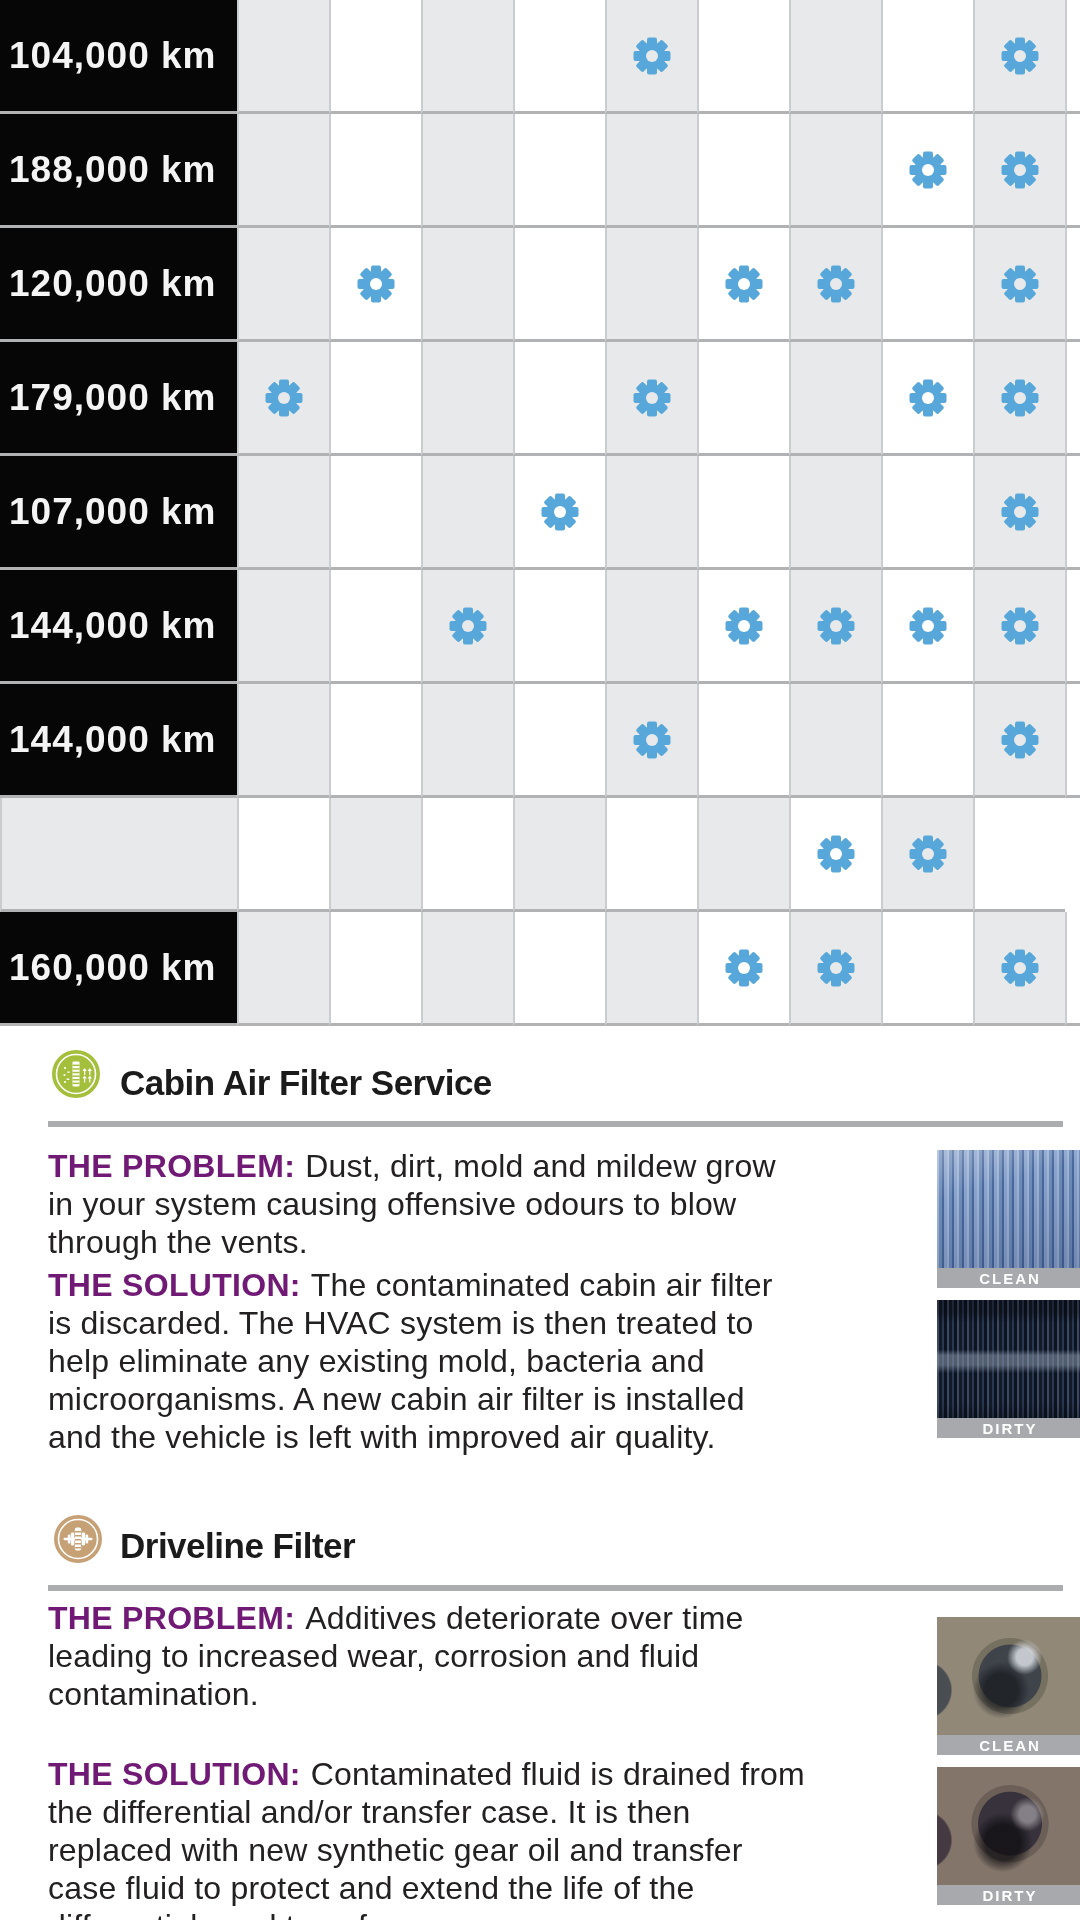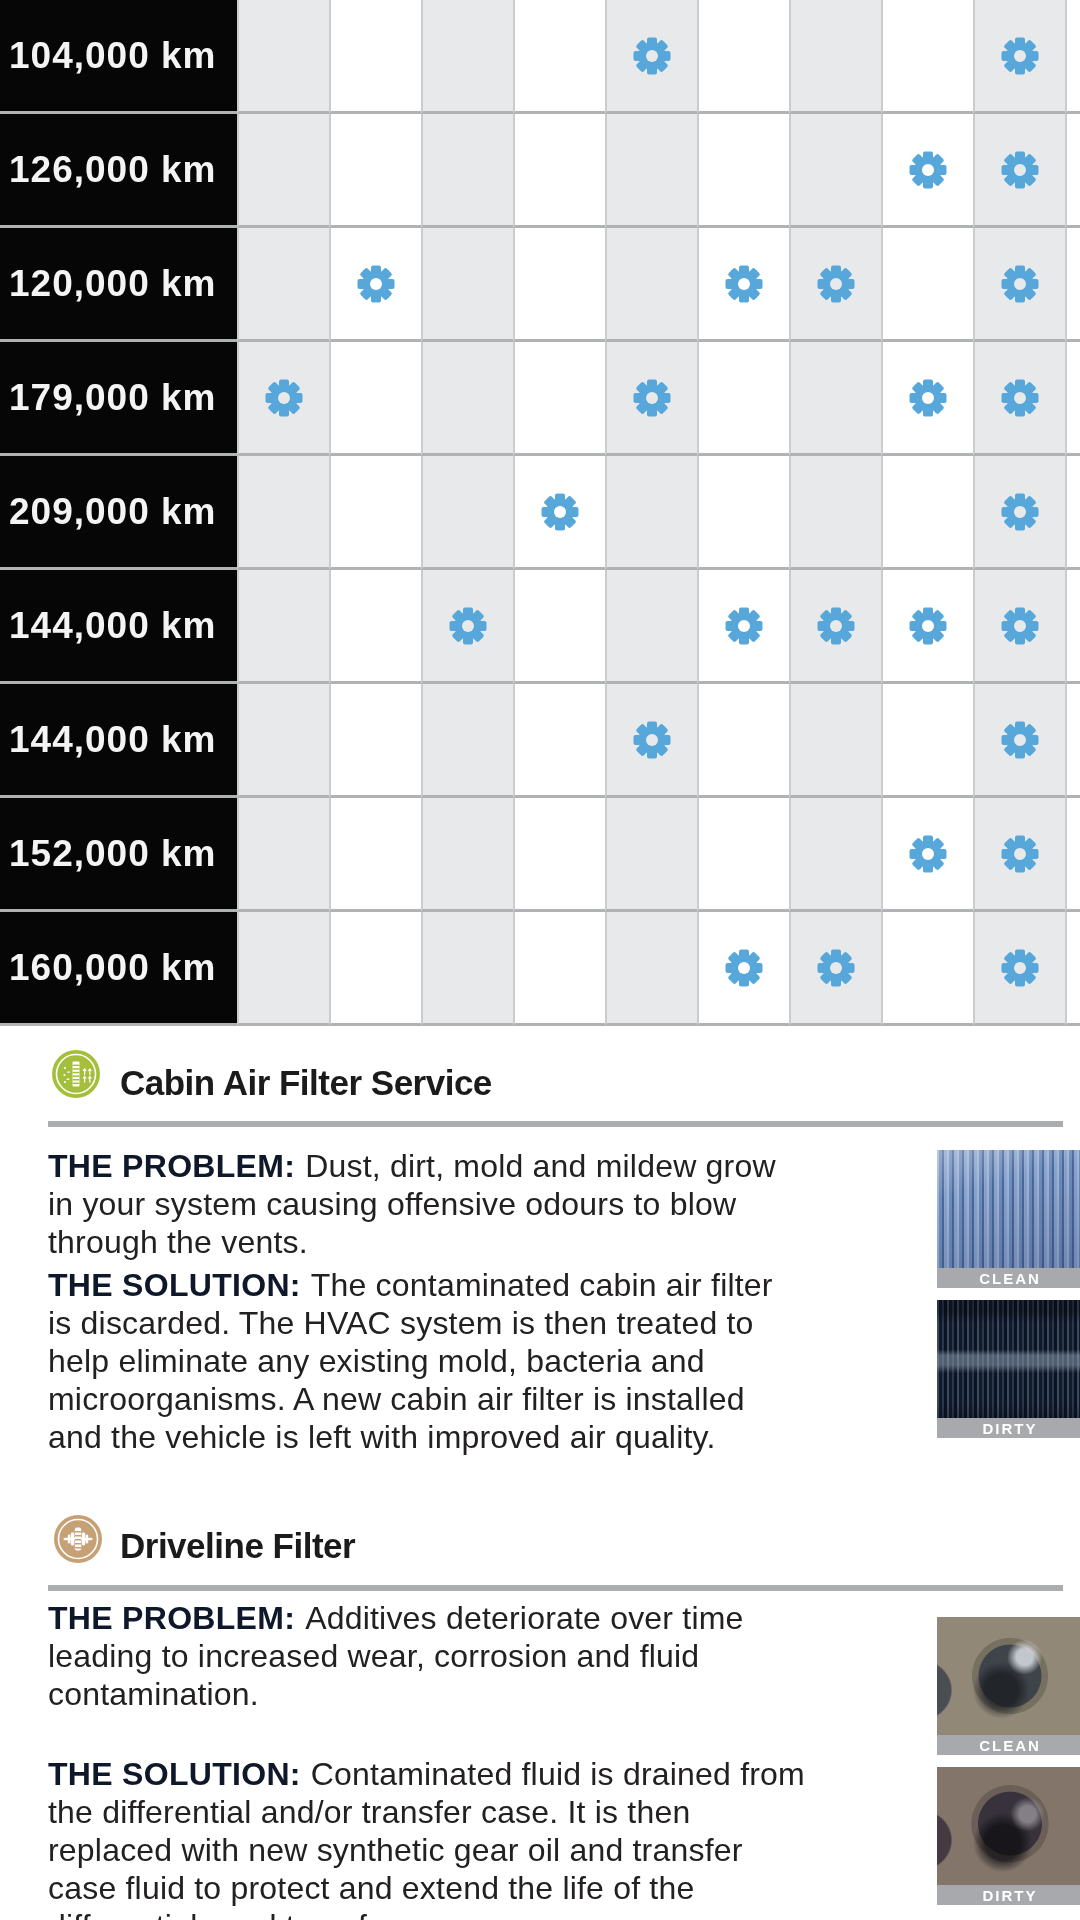--- a/index.html
+++ b/index.html
@@ -28,21 +28,21 @@
   #cabin-icon{left:52px;top:1050px;}
   #drive-icon{left:54px;top:1515px;}
   .sec-title{position:absolute;left:120px;margin:0;font-size:35px;line-height:54px;font-weight:800;color:#1c1b1b;letter-spacing:-0.5px;}
   #cabin-title{top:1056px;}
   #drive-title{top:1519px;}
   .rule{position:absolute;left:48px;width:1015px;height:6px;background:#abadaf;}
   #rule1{top:1121px;}
   #rule2{top:1585px;}
   
   .para{position:absolute;left:48px;width:852px;margin:0;font-size:32px;line-height:38px;color:#232021;letter-spacing:0.2px;}
-  .para b{font-weight:800;letter-spacing:0.3px;color:#0f172a;margin-right:10px;}
+  .para b{font-weight:800;letter-spacing:0.3px;color:#701a75;margin-right:10px;}
   .para .lines{white-space:pre-line;text-align:center;}
   #cabin-p1{top:1147px;}
   #cabin-p2{top:1266px;}
   #drive-p1{top:1599px;}
   #drive-p2{top:1715px;margin-top:40px;}
   
   .photo-block{position:absolute;left:917px;width:146px;padding-left:20px;}
   .photo{height:118px;}
   .caption{height:20px;background:#a7a9ac;color:#ffffff;font-size:15px;font-weight:800;letter-spacing:2px;display:flex;align-items:center;justify-content:center;}
   #cabin-clean{top:1150px;}
@@ -107,21 +107,21 @@
       <rect x="15" y="1.5" width="10" height="37" rx="2" transform="rotate(90 20 20)"></rect>
       <rect x="15" y="1.5" width="10" height="37" rx="2" transform="rotate(135 20 20)"></rect>
       <circle cx="20" cy="20" r="13.5"></circle>
     </g>
     <circle class="gear-hole" cx="20" cy="20" r="6" fill="#ffffff"></circle>
   </svg>
 </div>
       <div class="cell white"></div>
     </div>
     <div class="srow">
-      <div class="rlabel">126,000 km</div>
+      <div class="rlabel">188,000 km</div>
       <div class="cell gray"></div>
       <div class="cell white"></div>
       <div class="cell gray"></div>
       <div class="cell white"></div>
       <div class="cell gray"></div>
       <div class="cell white"></div>
       <div class="cell gray"></div>
       <div class="cell white">
   <svg width="40" height="40" viewBox="0 0 40 40">
     <g fill="#57a7da">
@@ -256,21 +256,21 @@
       <rect x="15" y="1.5" width="10" height="37" rx="2" transform="rotate(90 20 20)"></rect>
       <rect x="15" y="1.5" width="10" height="37" rx="2" transform="rotate(135 20 20)"></rect>
       <circle cx="20" cy="20" r="13.5"></circle>
     </g>
     <circle class="gear-hole" cx="20" cy="20" r="6" fill="#ffffff"></circle>
   </svg>
 </div>
       <div class="cell white"></div>
     </div>
     <div class="srow">
-      <div class="rlabel">209,000 km</div>
+      <div class="rlabel">107,000 km</div>
       <div class="cell gray"></div>
       <div class="cell white"></div>
       <div class="cell gray"></div>
       <div class="cell white">
   <svg width="40" height="40" viewBox="0 0 40 40">
     <g fill="#57a7da">
       <rect x="15" y="1.5" width="10" height="37" rx="2"></rect>
       <rect x="15" y="1.5" width="10" height="37" rx="2" transform="rotate(45 20 20)"></rect>
       <rect x="15" y="1.5" width="10" height="37" rx="2" transform="rotate(90 20 20)"></rect>
       <rect x="15" y="1.5" width="10" height="37" rx="2" transform="rotate(135 20 20)"></rect>
@@ -394,21 +394,20 @@
       <rect x="15" y="1.5" width="10" height="37" rx="2" transform="rotate(90 20 20)"></rect>
       <rect x="15" y="1.5" width="10" height="37" rx="2" transform="rotate(135 20 20)"></rect>
       <circle cx="20" cy="20" r="13.5"></circle>
     </g>
     <circle class="gear-hole" cx="20" cy="20" r="6" fill="#ffffff"></circle>
   </svg>
 </div>
       <div class="cell white"></div>
     </div>
     <div class="srow">
-      <div class="rlabel">152,000 km</div>
       <div class="cell gray"></div>
       <div class="cell white"></div>
       <div class="cell gray"></div>
       <div class="cell white"></div>
       <div class="cell gray"></div>
       <div class="cell white"></div>
       <div class="cell gray"></div>
       <div class="cell white">
   <svg width="40" height="40" viewBox="0 0 40 40">
     <g fill="#57a7da">

